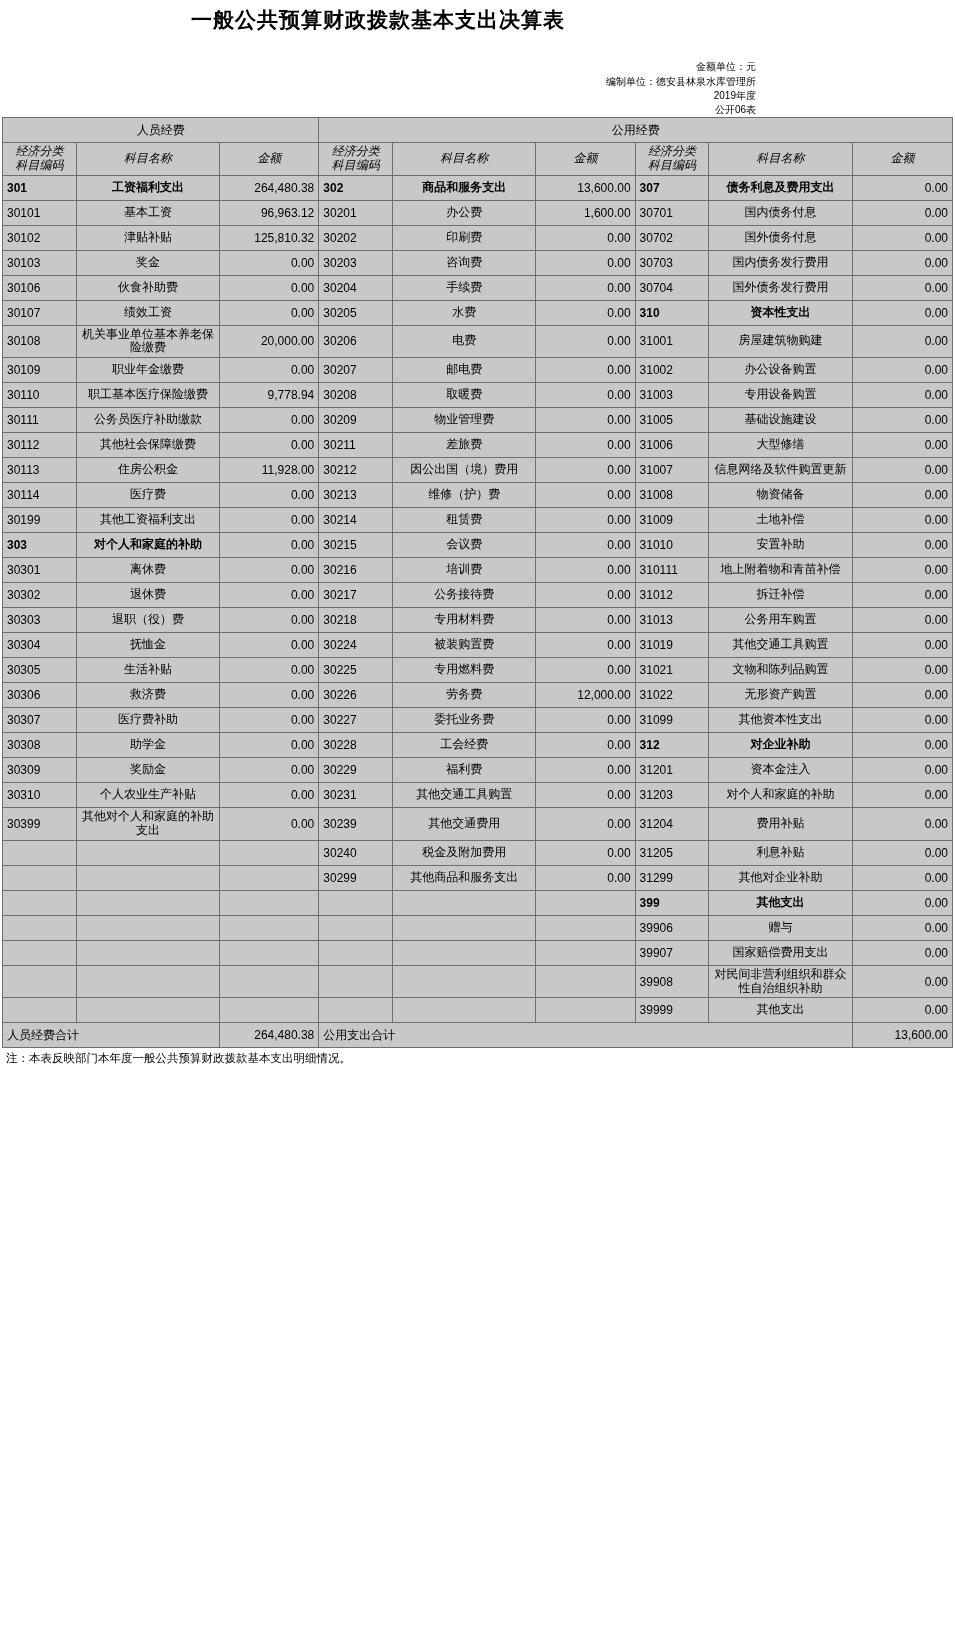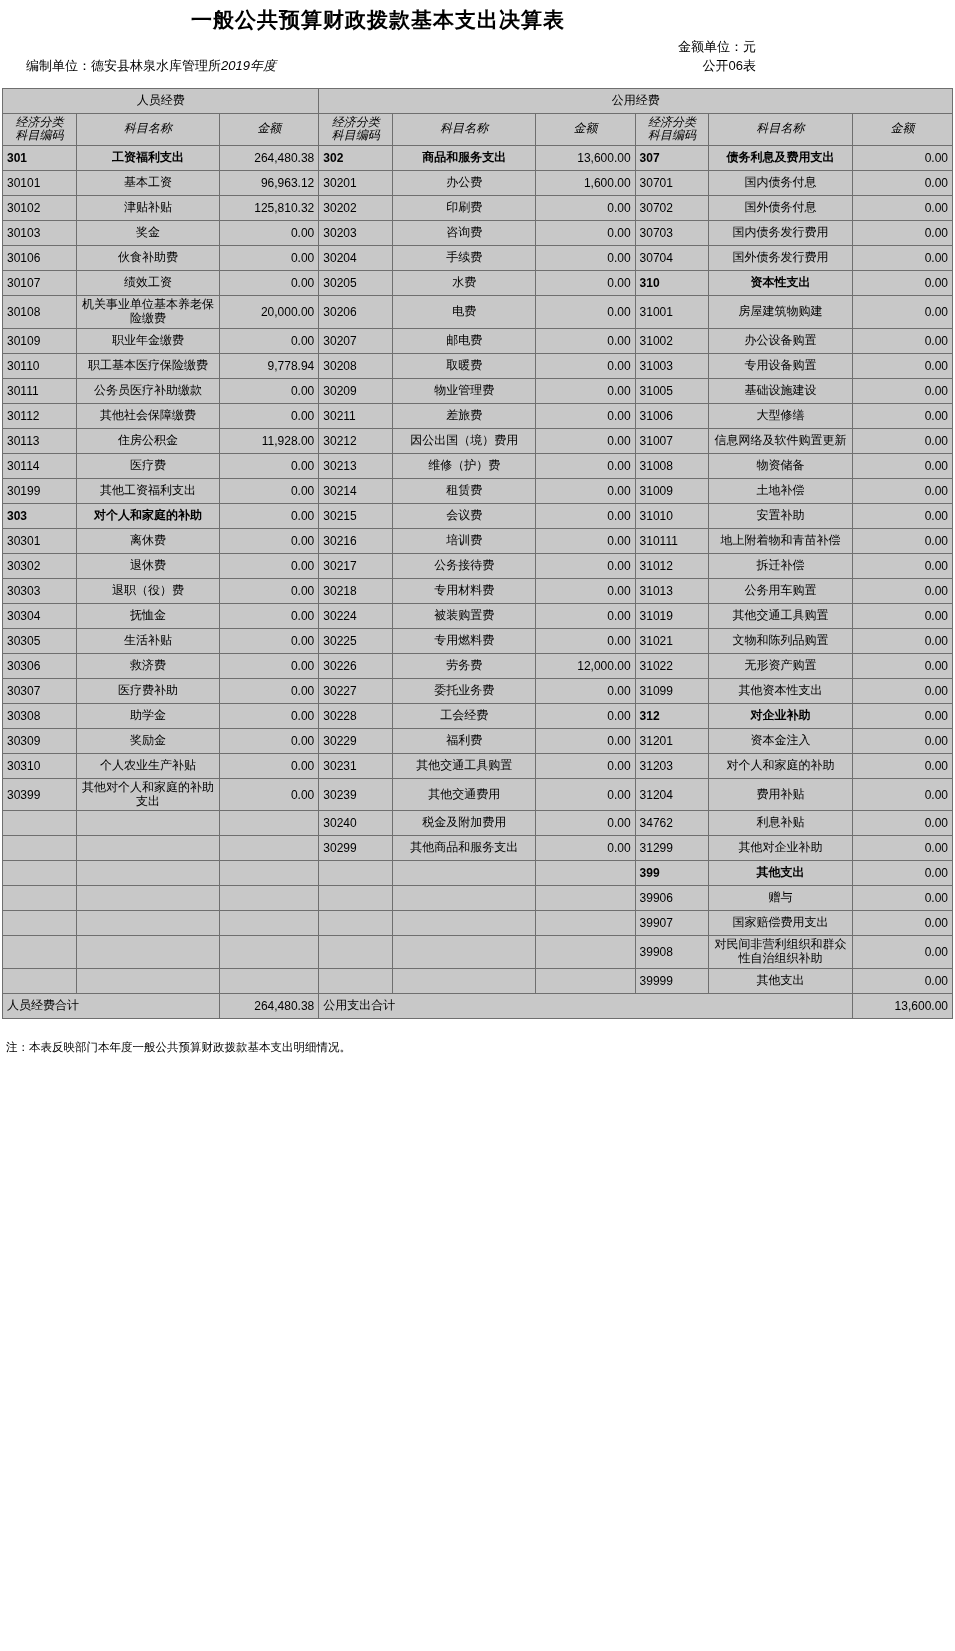--- a/index.html
+++ b/index.html
@@ -23,30 +23,31 @@
     font-size: 21px;
     font-weight: bold;
     letter-spacing: 1px;
     padding: 6px 0 4px 0;
     font-family: "Liberation Serif", "DejaVu Serif", serif;
   }
   .meta-row {
     display: flex;
     justify-content: space-between;
     align-items: flex-end;
-    font-size: 13px;
+    font-size: 10px;
     padding: 0 0 1px 4px;
+    flex-direction: column;
   }
   .meta-left { text-align: right; margin-left: 22px; }
-  .meta-center { flex: 1; font-style: italic; }
+  .meta-center { flex: 1; }
   .meta-right { text-align: right; line-height: 1.35; }
   table.main {
     border-collapse: collapse;
     width: 951px;
-    margin: 12px 2px;
+    margin: 0 2px;
     table-layout: fixed;
   }
   table.main td, table.main th {
     border: 1px solid #6f6f6f;
     padding: 2px 4px;
     font-size: 12px;
     vertical-align: middle;
     background: #c8c8c8;
     height: 20px;
     overflow: hidden;
@@ -80,21 +81,21 @@
   }
   .bold { font-weight: bold; }
   .empty { background: #c8c8c8; }
   .total-row td {
     text-align: left;
     font-size: 12.5px;
   }
   .total-row td.amt { text-align: right; }
   .note {
     font-size: 11.5px;
-    padding: 9px 4px 0 6px;
+    padding: 3px 4px 0 6px;
     font-family: Liberation Serif, serif;
   }
   
   col.c1 { width: 70px; }
   col.c2 { width: 136px; }
   col.c3 { width: 94px; }
   col.c4 { width: 70px; }
   col.c5 { width: 136px; }
   col.c6 { width: 94px; }
   col.c7 { width: 70px; }
@@ -445,21 +446,21 @@
           <td class="name">费用补贴</td>
           <td class="amt">0.00</td>
         </tr>
         <tr>
           <td class="code empty"></td>
           <td class="name empty"></td>
           <td class="amt empty"></td>
           <td class="code">30240</td>
           <td class="name">税金及附加费用</td>
           <td class="amt">0.00</td>
-          <td class="code">34762</td>
+          <td class="code">31205</td>
           <td class="name">利息补贴</td>
           <td class="amt">0.00</td>
         </tr>
         <tr>
           <td class="code empty"></td>
           <td class="name empty"></td>
           <td class="amt empty"></td>
           <td class="code">30299</td>
           <td class="name">其他商品和服务支出</td>
           <td class="amt">0.00</td>

